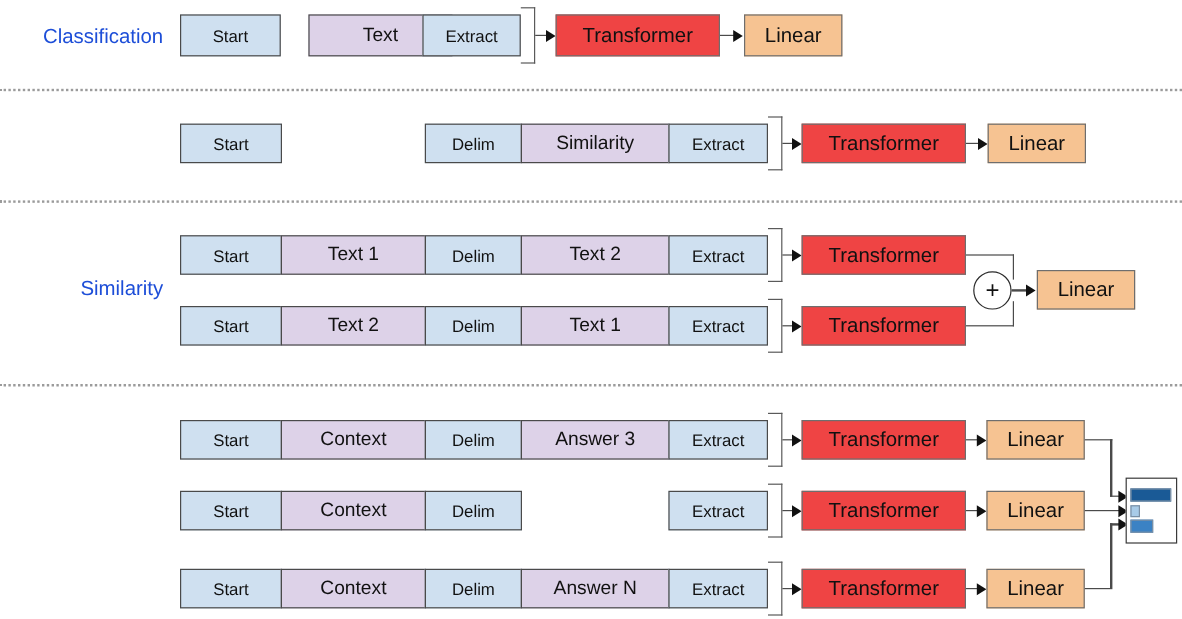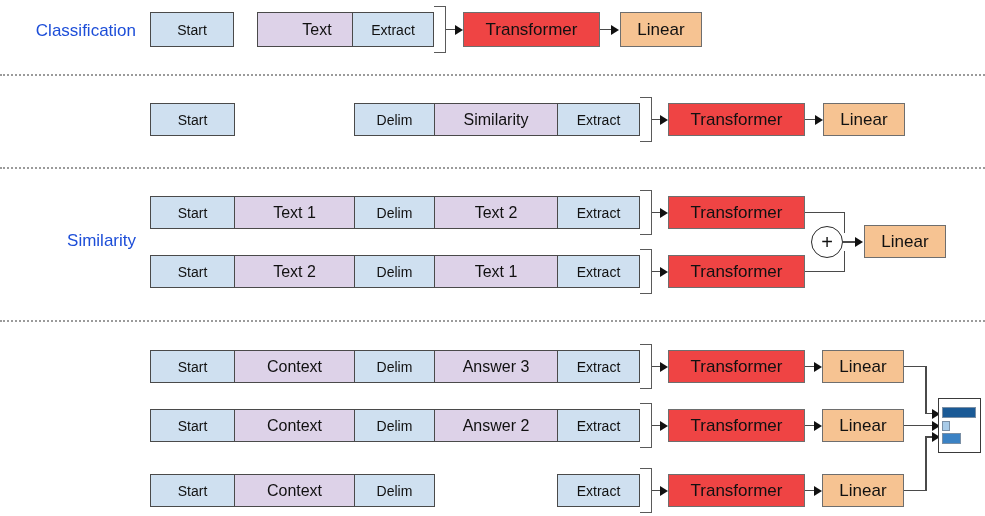--- a/index.html
+++ b/index.html
@@ -186,35 +186,35 @@
   <div class="abs arrow" style="left:660px; top:361.5px;"></div>
 
   <div class="abs pbox box-green" style="left:668px; top:350px; width:137px; height:33px;">Transformer</div>
   <div class="abs hline" style="left:805px; top:365.5px; width:13px;"></div>
   <div class="abs arrow" style="left:814px; top:361.5px;"></div>
   <div class="abs pbox box-orange" style="left:822px; top:350px; width:82px; height:33px;">Linear</div>
 
   <div class="abs tokbox tok-blue" style="left:150px; top:409px; width:85px; height:33px;">Start</div>
   <div class="abs tokbox tok-purple tok-big" style="left:234px; top:409px; width:121px; height:33px;">Context</div>
   <div class="abs tokbox tok-blue" style="left:354px; top:409px; width:81px; height:33px;">Delim</div>
-  <div class="abs tokbox tok-purple tok-big" style="left:434px; top:409px; width:124px; height:33px;">Answer 2</div>
   <div class="abs tokbox tok-blue" style="left:557px; top:409px; width:83px; height:33px;">Extract</div>
 
   <div class="abs bracket" style="left:640px; top:403px; width:12px; height:45px;"></div>
   <div class="abs hline" style="left:652px; top:424.5px; width:10px;"></div>
   <div class="abs arrow" style="left:660px; top:420.5px;"></div>
 
   <div class="abs pbox box-green" style="left:668px; top:409px; width:137px; height:33px;">Transformer</div>
   <div class="abs hline" style="left:805px; top:424.5px; width:13px;"></div>
   <div class="abs arrow" style="left:814px; top:420.5px;"></div>
   <div class="abs pbox box-orange" style="left:822px; top:409px; width:82px; height:33px;">Linear</div>
 
   <div class="abs tokbox tok-blue" style="left:150px; top:474px; width:85px; height:33px;">Start</div>
   <div class="abs tokbox tok-purple tok-big" style="left:234px; top:474px; width:121px; height:33px;">Context</div>
   <div class="abs tokbox tok-blue" style="left:354px; top:474px; width:81px; height:33px;">Delim</div>
+  <div class="abs tokbox tok-purple tok-big" style="left:434px; top:474px; width:124px; height:33px;">Answer N</div>
   <div class="abs tokbox tok-blue" style="left:557px; top:474px; width:83px; height:33px;">Extract</div>
 
   <div class="abs bracket" style="left:640px; top:468px; width:12px; height:45px;"></div>
   <div class="abs hline" style="left:652px; top:489.5px; width:10px;"></div>
   <div class="abs arrow" style="left:660px; top:485.5px;"></div>
 
   <div class="abs pbox box-green" style="left:668px; top:474px; width:137px; height:33px;">Transformer</div>
   <div class="abs hline" style="left:805px; top:489.5px; width:13px;"></div>
   <div class="abs arrow" style="left:814px; top:485.5px;"></div>
   <div class="abs pbox box-orange" style="left:822px; top:474px; width:82px; height:33px;">Linear</div>

